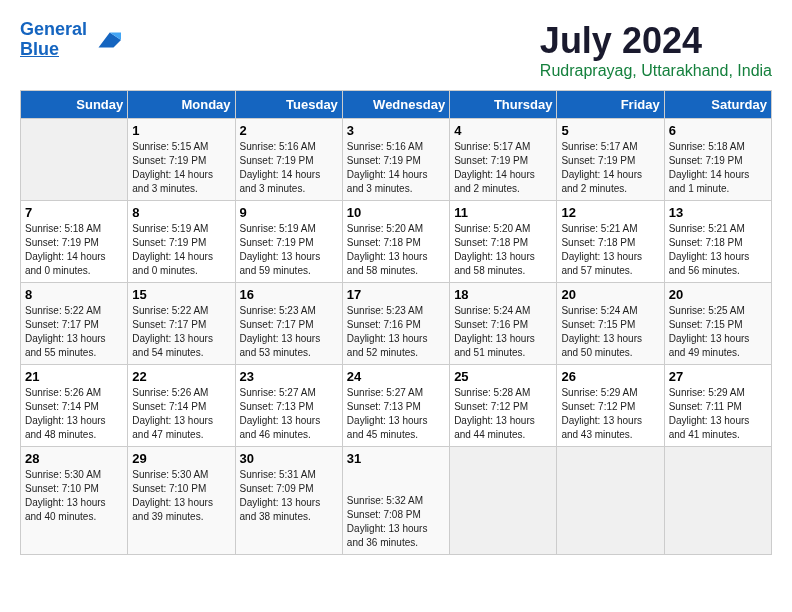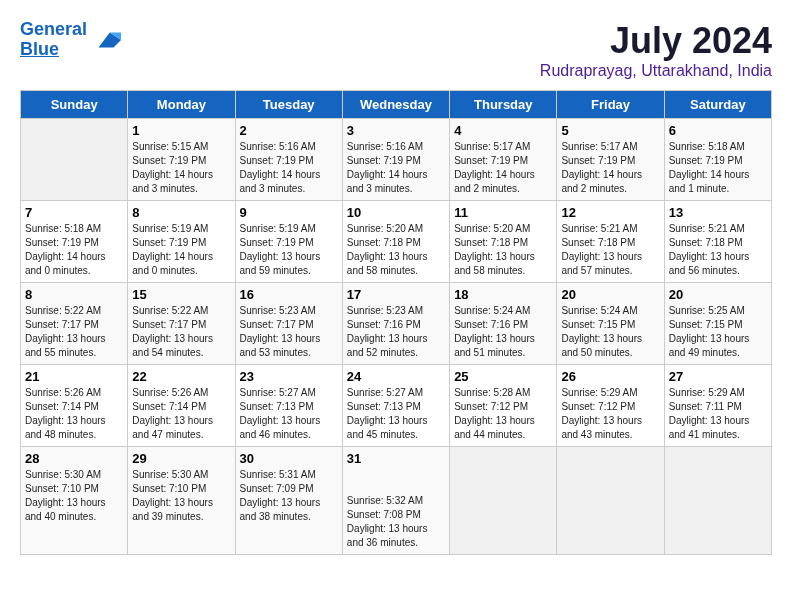--- a/index.html
+++ b/index.html
@@ -28,41 +28,40 @@
     }
     .logo-text span {
       color: #1565c0;
     }
     .logo-icon {
       width: 30px;
       height: 30px;
       margin-left: 4px;
     }
     .title-block {
-      text-align: right;
     }
     .month-year {
       font-size: 36px;
       font-weight: bold;
       color: #1a1a2e;
     }
     .location {
       font-size: 16px;
-      color: #4c1d95;
+      color: #15803d;
     }
     table {
       width: 100%;
       border-collapse: collapse;
       font-size: 11px;
     }
     thead tr th {
       background-color: #1565c0;
       color: #fff;
       padding: 6px 4px;
-      text-align: center;
+      text-align: right;
       font-size: 13px;
       font-weight: bold;
       border: 1px solid #ccc;
     }
     tbody tr td {
       border: 1px solid #ccc;
       padding: 4px;
       vertical-align: top;
       width: 14.28%;
       min-height: 80px;

